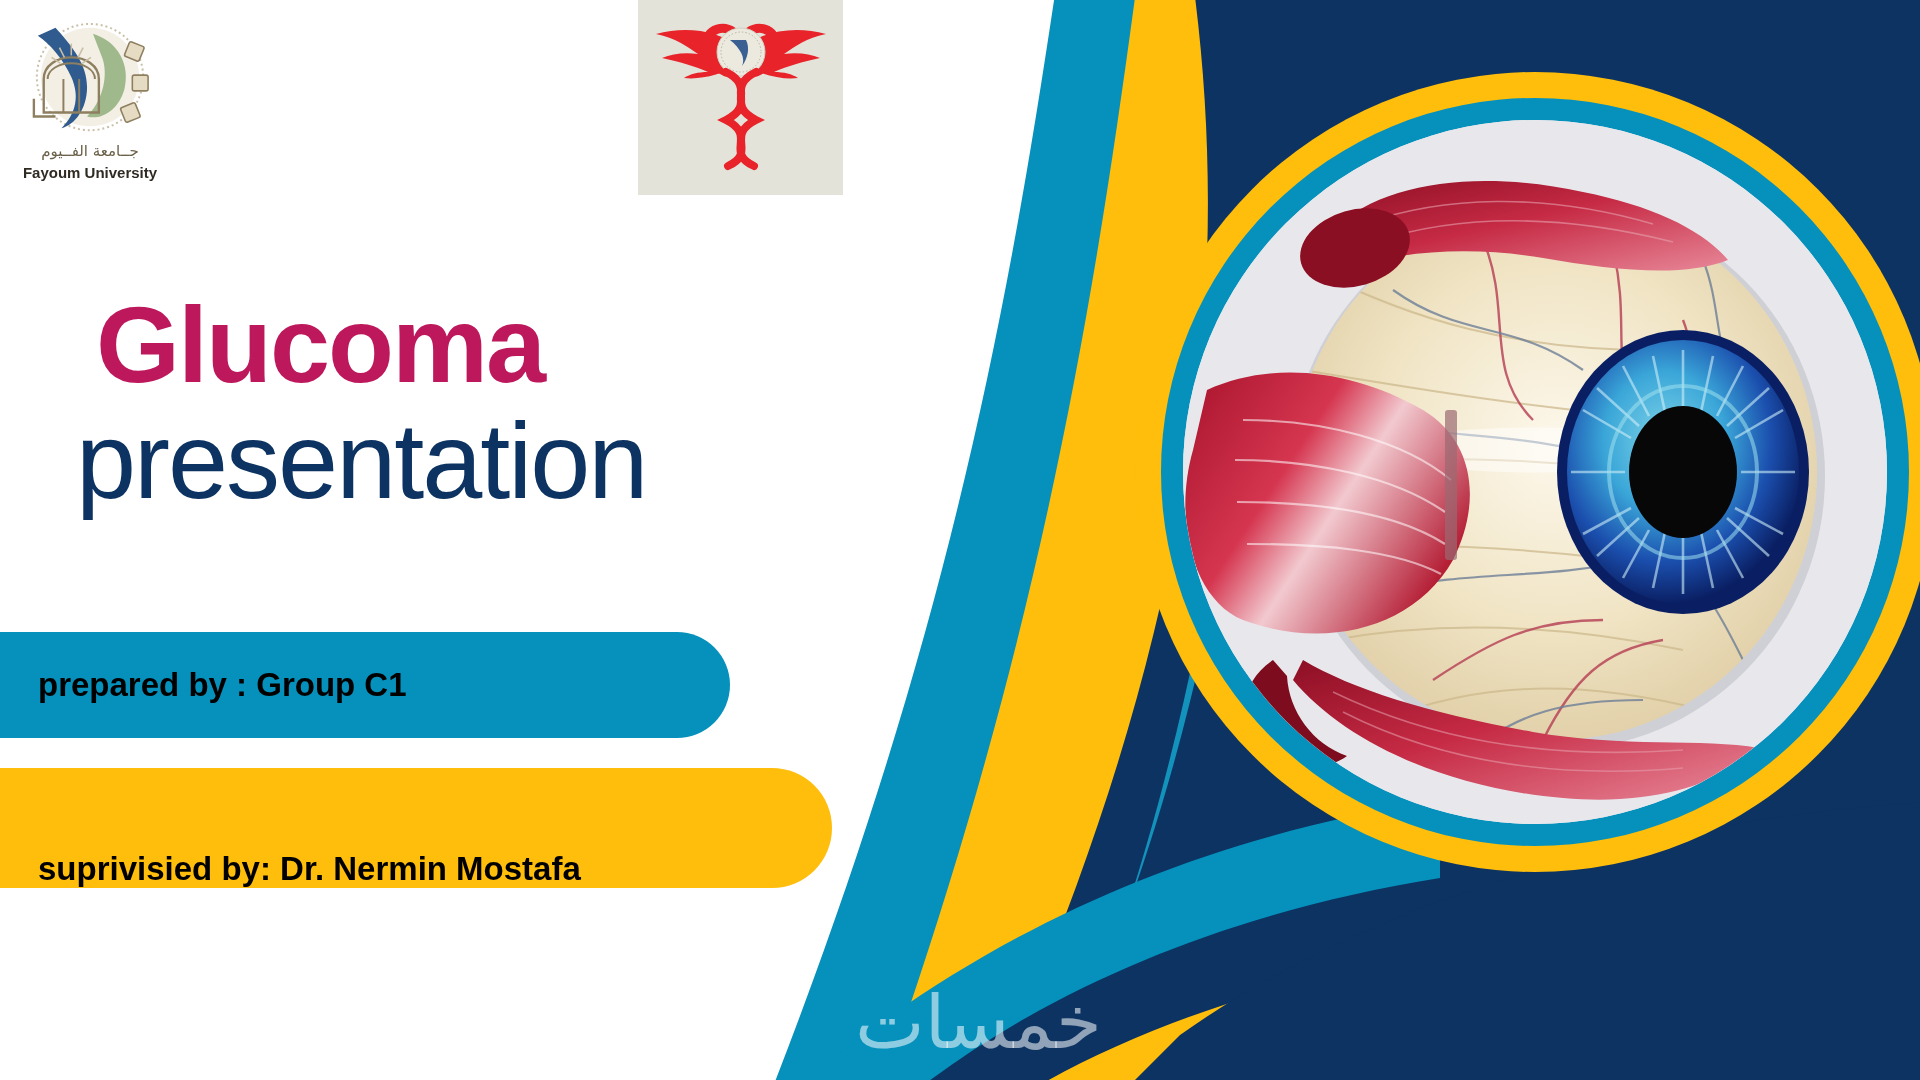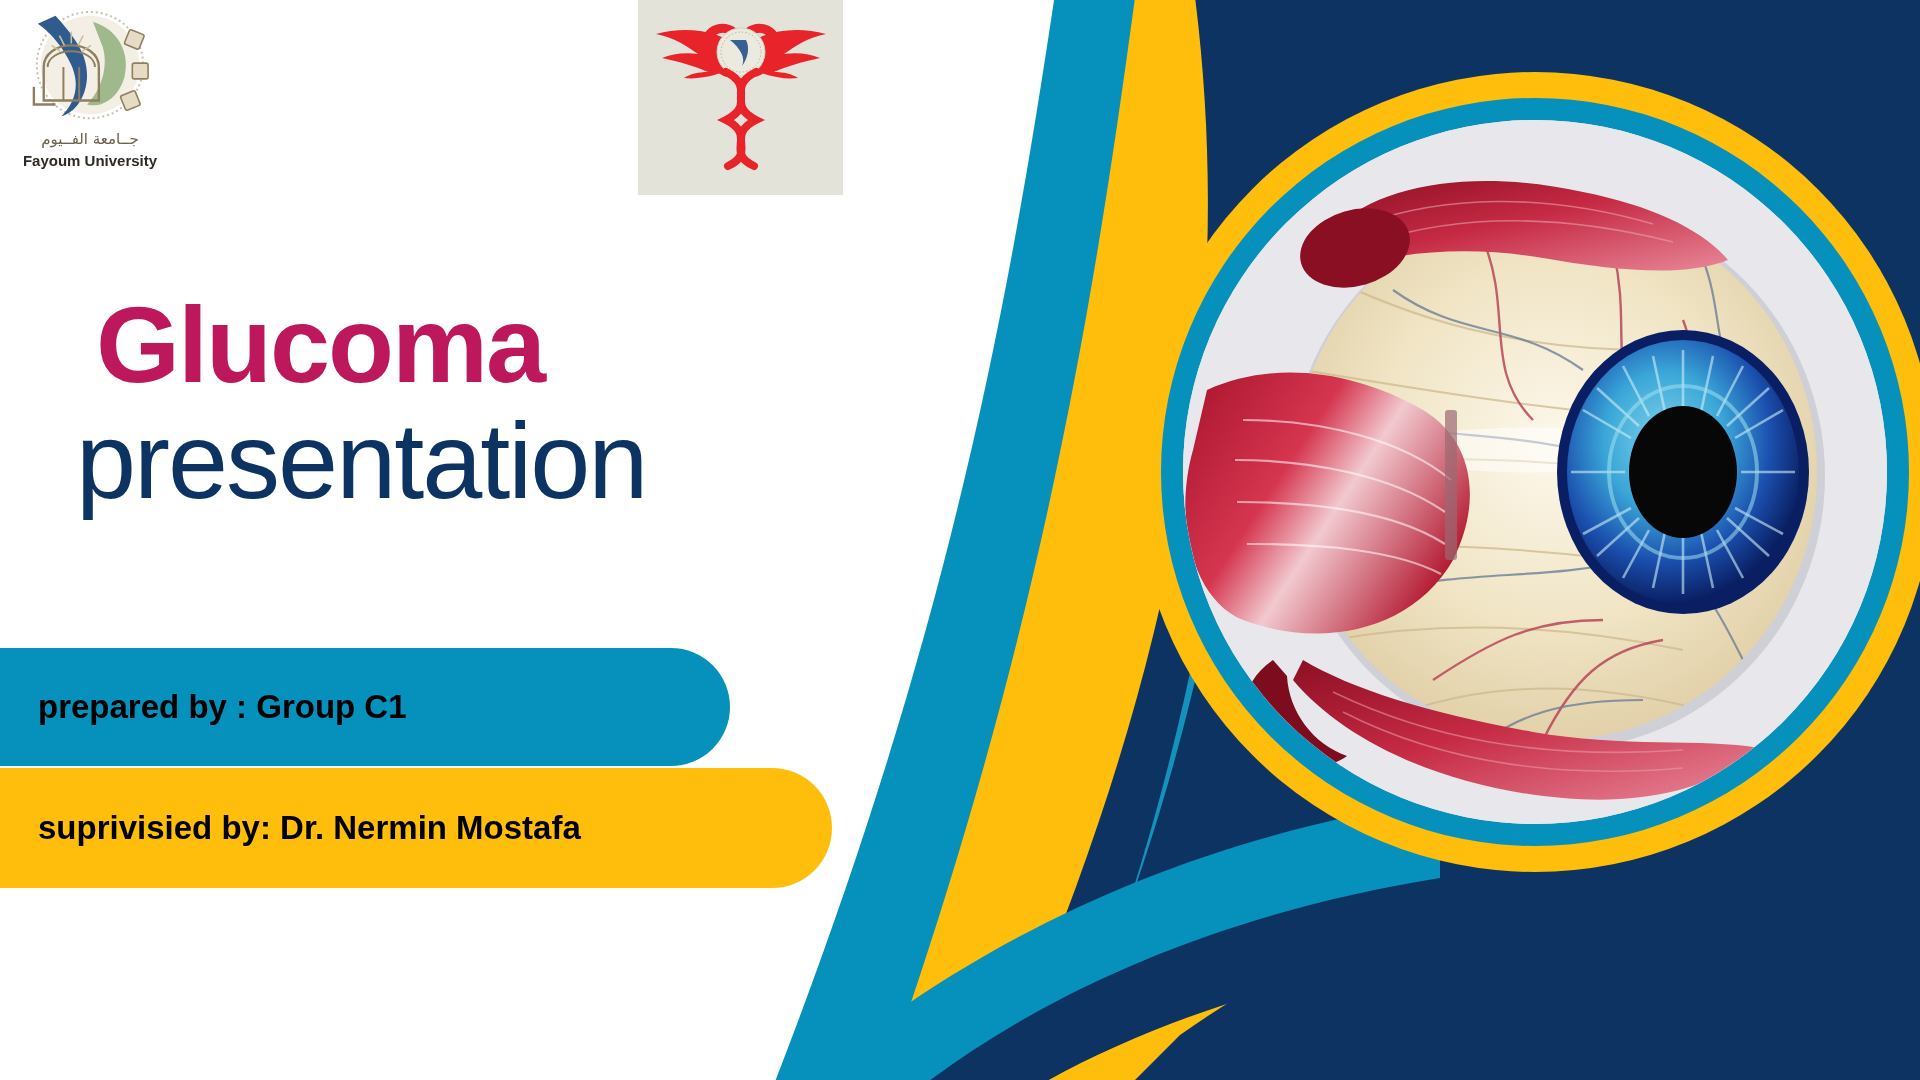--- a/index.html
+++ b/index.html
@@ -19,21 +19,21 @@
     width:1920px; height:1080px;
   }
 
   
   .logo-univ {
     position:absolute;
     left:0px; top:0px;
     width:180px; height:192px;
     background:#ffffff;
     display:flex; flex-direction:column;
-    align-items:center; justify-content:flex-start;
+    align-items:center; justify-content:center;
     padding-top:6px;
   }
   .logo-univ .mark { width:150px; height:128px; }
   .logo-univ .ar {
     font-family:"DejaVu Sans", sans-serif;
     font-size:15px; color:#6b6049; letter-spacing:1px;
     margin-top:-4px;
   }
   .logo-univ .en {
     font-family:"Liberation Sans", sans-serif;
@@ -78,34 +78,35 @@
   
   .banner {
     position:absolute;
     display:flex; align-items:center;
     padding-left:38px;
     font-family:"Liberation Sans", sans-serif;
     font-weight:bold;
     color:#000000;
   }
   .banner-prepared {
-    left:0px; top:648px;
-    width:730px; height:118px;
+    left:0px; top:632px;
+    width:730px; height:106px;
     background:#0591bc;
     border-top-right-radius:60px;
     border-bottom-right-radius:60px;
     font-size:33px;
   }
   .banner-supervised {
     left:0px; top:768px;
     width:832px; height:120px;
     background:#ffbe0b;
     border-top-right-radius:60px;
     border-bottom-right-radius:60px;
     font-size:33px;
+    align-items:flex-end;
   }
 
   
   .eye-wrap {
     position:absolute;
     left:1135px; top:72px;
     width:800px; height:800px;
   }
   .eye-ring-yellow {
     position:absolute; inset:0;
@@ -364,14 +365,15 @@
         </g>
 
         <ellipse cx="500" cy="352" rx="74" ry="86" fill="none" stroke="#9fe0ef" stroke-width="4" opacity="0.55"></ellipse>
 
         <ellipse cx="500" cy="352" rx="54" ry="66" fill="#070708"></ellipse>
       </svg>
 
     </div>
   </div>
 
+  <div class="watermark">خمسات</div>
 
 </div>
 
 </body></html>

